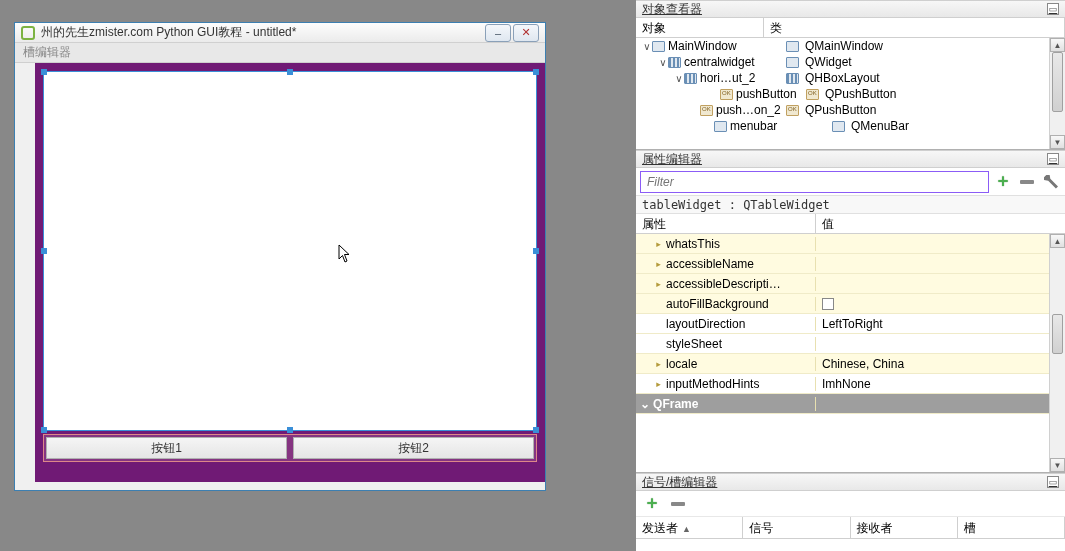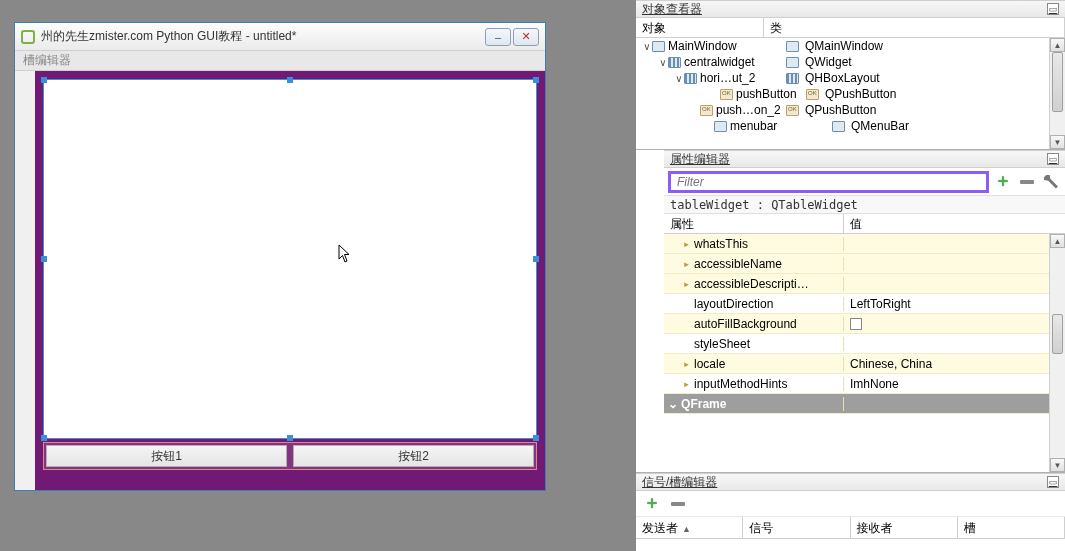--- a/index.html
+++ b/index.html
@@ -1,20 +1,20 @@
 <!DOCTYPE html>
 <html><head>
 <meta charset="utf-8">
 <style>
 * { box-sizing: border-box; margin: 0; padding: 0; font-family: "Microsoft YaHei", "Segoe UI", Tahoma, sans-serif; font-size: 12px; }
 body { background: #888; width: 1065px; height: 551px; position: relative; overflow: hidden; }
 
 
 .preview-window { position: absolute; left: 14px; top: 22px; width: 532px; height: 469px; background: #f0f0f0; border: 1px solid #3c7fb1; }
-.titlebar { height: 28px; background: linear-gradient(#fdfdfd,#ebebeb); border-bottom: 1px solid #d0d0d0; display: flex; align-items: center; padding: 0 6px; }
+.titlebar { height: 20px; background: linear-gradient(#fdfdfd,#ebebeb); border-bottom: 1px solid #d0d0d0; display: flex; align-items: center; padding: 0 6px; }
 .titlebar .app-icon { width: 14px; height: 14px; border: 2px solid #7cb342; border-radius: 3px; margin-right: 6px; }
 .titlebar .title { flex: 1; color: #333; }
 .win-btn { width: 26px; height: 18px; margin-left: 2px; border: 1px solid #8aa0b8; border-radius: 3px; background: linear-gradient(#f4f7fb,#dfe7f0); display: flex; align-items: center; justify-content: center; color: #405060; font-size: 11px; }
 .win-btn.close { color: #b03030; }
 .menubar { height: 20px; background: #e8e8e8; border-bottom: 1px solid #cfcfcf; display: flex; align-items: center; padding: 0 8px; color: #888; }
 .canvas { position: relative; height: calc(100% - 48px); background: #701a75; margin-left: 20px; }
 .canvas::before { content: ""; position: absolute; inset: 0;
   background-image: radial-gradient(circle, #b0b0b0 0.7px, transparent 0.7px);
   background-size: 10px 10px; background-position: 4px 4px; pointer-events: none; }
 
@@ -50,23 +50,23 @@
 .obj-icon { width: 13px; height: 11px; margin-right: 3px; background: #e0e8f0; border: 1px solid #6a8fb5; border-radius: 1px; }
 .obj-icon.layout { background: repeating-linear-gradient(90deg,#6a8fb5 0 2px,#e0e8f0 2px 4px); }
 .obj-icon.btn { background: #f0e8d0; border-color: #c0a060; position: relative; }
 .obj-icon.btn::after{content:"OK"; position:absolute; font-size:6px; left:1px; top:0; color:#806020;}
 .obj-icon.table { background: repeating-linear-gradient(0deg,#6a8fb5 0 1px,#fff 1px 4px); }
 .scrollbar-v { position: absolute; right: 0; top: 0; bottom: 0; width: 16px; background: #f0f0f0; border-left: 1px solid #d0d0d0; }
 .sb-btn { height: 14px; background: linear-gradient(#f8f8f8,#e0e0e0); border: 1px solid #b0b0b0; display: flex; align-items:center; justify-content:center; font-size:8px; color:#555;}
 .sb-thumb { position: absolute; left: 2px; right: 2px; background: linear-gradient(#e8e8e8,#d0d0d0); border: 1px solid #a0a0a0; border-radius: 2px; }
 
 
-.prop-panel { flex: 1; display: flex; flex-direction: column; border-bottom: 1px solid #b0b0b0; min-height: 0; padding-left: 28px; }
+.prop-panel { flex: 1; display: flex; flex-direction: column; border-bottom: 1px solid #b0b0b0; min-height: 0; }
 .prop-toolbar { height: 28px; display: flex; align-items: center; padding: 3px 4px; gap: 4px; border-bottom: 1px solid #e0e0e0; }
-.filter-input { flex: 1; height: 22px; border: 3px solid #8b5cf6; padding: 0 6px; color: #888; font-style: italic; background: #fff; }
+.filter-input { flex: 1; height: 22px; border: 1px solid #8b5cf6; padding: 0 6px; color: #888; font-style: italic; background: #fff; }
 .tb-btn { width: 20px; height: 20px; display: flex; align-items: center; justify-content: center; }
 .plus { font-size: 18px; color: #4caf50; font-weight: bold; text-shadow: 0 0 1px #2e7d32; }
 .minus { width: 14px; height: 4px; background: #888; border-radius: 1px; }
 .wrench { width: 14px; height: 14px; background: #777; clip-path: polygon(20% 0,40% 0,45% 30%,100% 85%,85% 100%,30% 45%,0 40%,0 20%); }
 .prop-context { height: 18px; padding: 2px 6px; border-bottom: 1px solid #e0e0e0; color: #333; font-family: monospace; font-size: 12px; background: #f8f8f8; }
 .prop-cols { display: flex; height: 20px; border-bottom: 1px solid #cfcfcf; }
 .prop-cols div { padding: 2px 6px; }
 .prop-cols .pc1 { width: 180px; border-right: 1px solid #cfcfcf; }
 .prop-cols .pc2 { flex: 1; }
 .prop-rows { flex: 1; overflow: hidden; position: relative; }
@@ -257,36 +257,36 @@
         </div>
         <div class="prow yellow">
           <div class="pc1" style="padding-left: 18px;">
             <span class="expander">▸</span>
             <span>accessibleDescripti…</span>
           </div>
           <div class="pc2">
             <span></span>
           </div>
         </div>
+        <div class="prow yellow">
+          <div class="pc1" style="padding-left: 18px;">
+            <span class="expander"></span>
+            <span>autoFillBackground</span>
+          </div>
+          <div class="pc2">
+            <span class="chk"></span>
+          </div>
+        </div>
         <div class="prow">
           <div class="pc1" style="padding-left: 18px;">
             <span class="expander"></span>
             <span>layoutDirection</span>
           </div>
           <div class="pc2">
             <span>LeftToRight</span>
-          </div>
-        </div>
-        <div class="prow yellow">
-          <div class="pc1" style="padding-left: 18px;">
-            <span class="expander"></span>
-            <span>autoFillBackground</span>
-          </div>
-          <div class="pc2">
-            <span class="chk"></span>
           </div>
         </div>
         <div class="prow">
           <div class="pc1" style="padding-left: 18px;">
             <span class="expander"></span>
             <span>styleSheet</span>
           </div>
           <div class="pc2">
             <span></span>
           </div>

